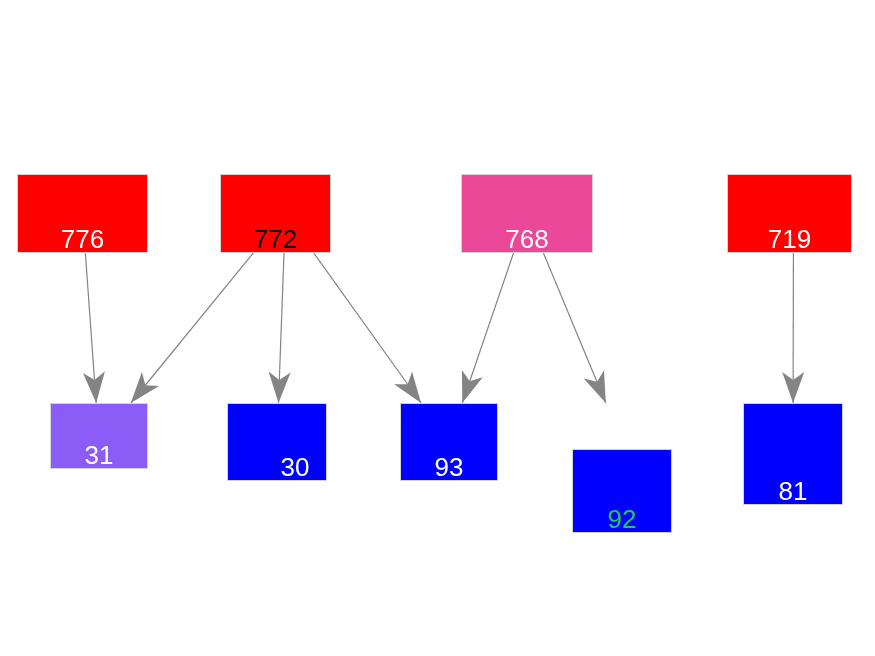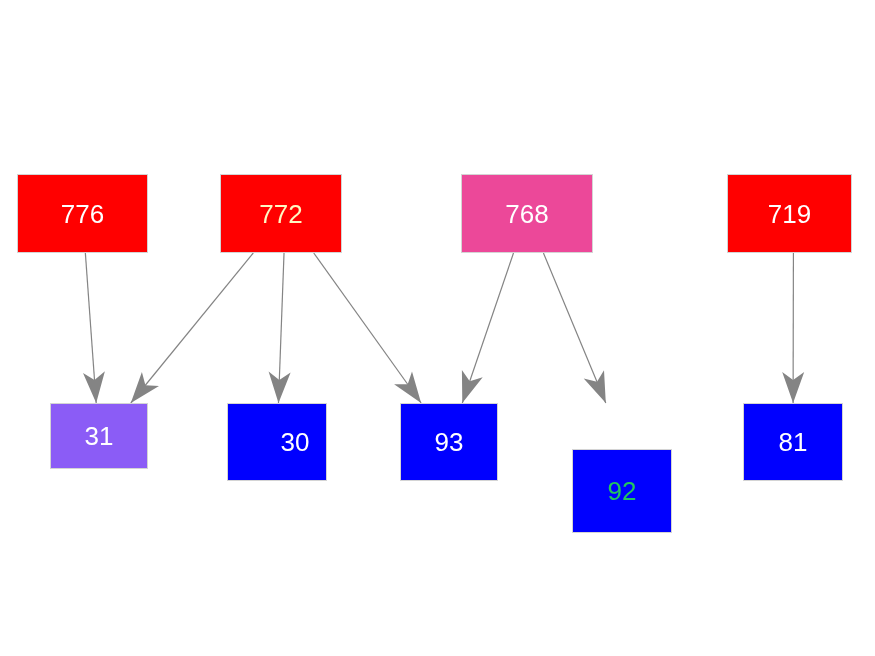--- a/index.html
+++ b/index.html
@@ -9,21 +9,21 @@
     overflow: hidden;
   }
   #edge-layer {
     position: absolute;
     left: 0; top: 0;
     pointer-events: none;
   }
   .node {
     position: absolute;
     display: flex;
-    align-items: center;
+    align-items: flex-end;
     justify-content: center;
     box-sizing: border-box;
     font-size: 26px;
     line-height: 1;
     user-select: none;
     cursor: pointer;
   }
   .node .node-label {
     pointer-events: none;
   }
@@ -45,38 +45,38 @@
       <path d="M 462.3 403.0 L 461.9 370.1 L 469.7 381.2 L 482.7 377.2 Z" fill="#848484"></path>
       <line x1="543.4223194748358" y1="253" x2="605.7855579868709" y2="403" stroke="#848484" stroke-width="1.2"></line>
       <path d="M 605.8 403.0 L 583.7 378.6 L 597.0 381.8 L 604.0 370.2 Z" fill="#848484"></path>
       <line x1="793.4135667396062" y1="253" x2="793.0853391684901" y2="403" stroke="#848484" stroke-width="1.2"></line>
       <path d="M 793.1 403.0 L 782.2 372.0 L 793.1 380.0 L 804.2 372.0 Z" fill="#848484"></path>
     </svg>
   <div id="node-layer">
       <div class="node" style="left: 17px; top: 174px; width: 131px; height: 79px; background: rgb(255, 0, 0); border: 1px solid rgb(212, 212, 212); color: rgb(255, 255, 255);">
         <span class="node-label">776</span>
       </div>
-      <div class="node" style="left: 220px; top: 174px; width: 122px; height: 79px; background: rgb(255, 0, 0); border: 1px solid rgb(212, 212, 212); color: #fef9c3;">
+      <div class="node" style="left: 220px; top: 174px; width: 111px; height: 79px; background: rgb(255, 0, 0); border: 1px solid rgb(212, 212, 212); color: #000000;">
         <span class="node-label">772</span>
       </div>
       <div class="node" style="left: 461px; top: 174px; width: 132px; height: 79px; background: #ec4899; border: 1px solid rgb(212, 212, 212); color: rgb(255, 255, 255);">
         <span class="node-label">768</span>
       </div>
       <div class="node" style="left: 727px; top: 174px; width: 125px; height: 79px; background: rgb(255, 0, 0); border: 1px solid rgb(212, 212, 212); color: rgb(255, 255, 255);">
         <span class="node-label">719</span>
       </div>
       <div class="node" style="left: 50px; top: 403px; width: 98px; height: 66px; background: #8b5cf6; border: 1px solid rgb(212, 212, 212); color: rgb(255, 255, 255);">
         <span class="node-label">31</span>
       </div>
       <div class="node" style="left: 227px; top: 403px; width: 100px; height: 78px; background: rgb(0, 0, 255); border: 1px solid rgb(212, 212, 212); color: rgb(255, 255, 255); padding-left: 36px;">
         <span class="node-label">30</span>
       </div>
       <div class="node" style="left: 400px; top: 403px; width: 98px; height: 78px; background: rgb(0, 0, 255); border: 1px solid rgb(212, 212, 212); color: rgb(255, 255, 255);">
         <span class="node-label">93</span>
       </div>
       <div class="node" style="left: 572px; top: 403px; width: 100px; height: 84px; background: rgb(0, 0, 255); border: 1px solid rgb(212, 212, 212); color: #22c55e; margin-top: 46px;">
         <span class="node-label">92</span>
       </div>
-      <div class="node" style="left: 743px; top: 403px; width: 100px; height: 78px; background: rgb(0, 0, 255); border: 1px solid rgb(212, 212, 212); color: rgb(255, 255, 255);">
+      <div class="node" style="left: 743px; top: 403px; width: 100px; height: 102px; background: rgb(0, 0, 255); border: 1px solid rgb(212, 212, 212); color: rgb(255, 255, 255);">
         <span class="node-label">81</span>
       </div>
     </div>
 </div>
 
 </body></html>

